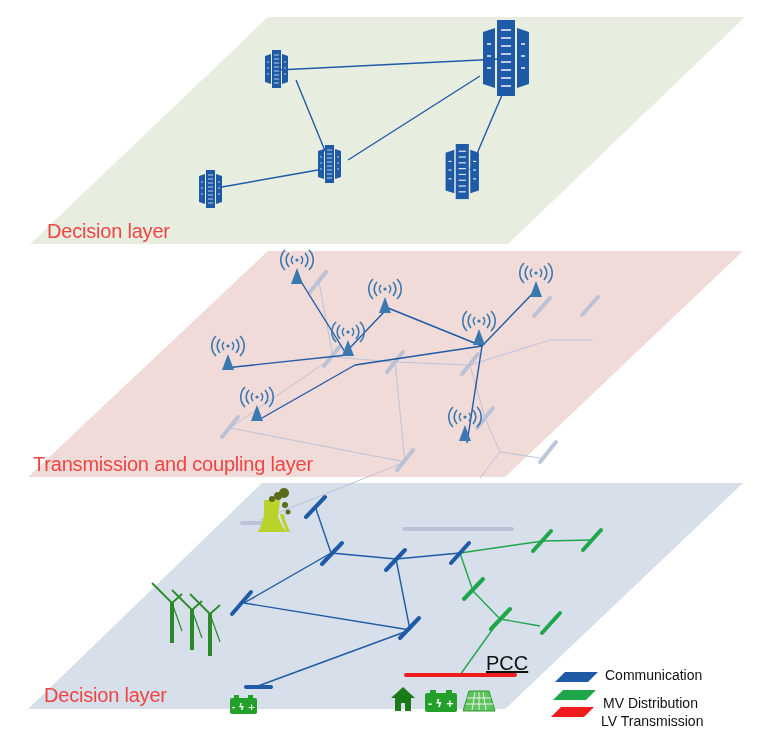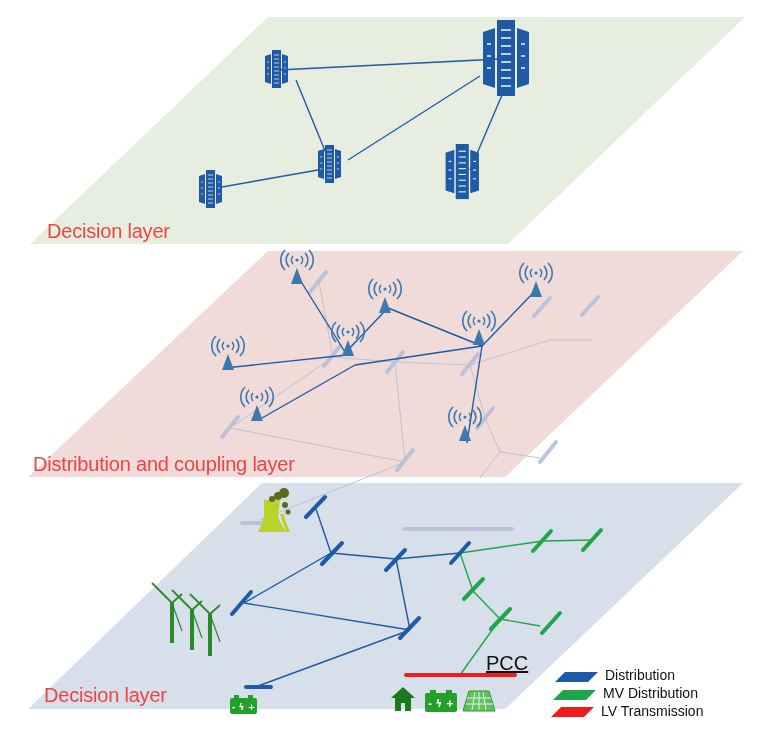--- a/index.html
+++ b/index.html
@@ -245,27 +245,27 @@
   </g>
 
   <g>
     <polygon points="565,672 598,672 588,682 555,682" fill="#1f5aa6"></polygon>
     <polygon points="563,690 596,690 586,700 553,700" fill="#1fa64a"></polygon>
     <polygon points="561,707 594,707 584,717 551,717" fill="#ee1c1c"></polygon>
   </g>
 </svg>
 
 <div class="layer-label" style="left:47px; top:220px;">Decision layer</div>
-<div class="layer-label" style="left:33px; top:453px;">Distribution and coupling layer</div>
+<div class="layer-label" style="left:33px; top:453px;">Transmission and coupling layer</div>
 <div class="layer-label" style="left:44px; top:684px;">Decision layer</div>
 <div class="pcc-label" style="left:486px; top:652px;">PCC</div>
 
 <div class="legend">
   <div class="legend-item" style="margin-left:50px;">
-    <span class="legend-text">Distribution</span>
+    <span class="legend-text">Communication</span>
   </div>
-  <div class="legend-item" style="margin-left:48px; margin-top:2px;">
+  <div class="legend-item" style="margin-left:48px; margin-top:12px;">
     <span class="legend-text">MV Distribution</span>
   </div>
   <div class="legend-item" style="margin-left:46px; margin-top:2px;">
     <span class="legend-text">LV Transmission</span>
   </div>
 </div>
 
 </body></html>

